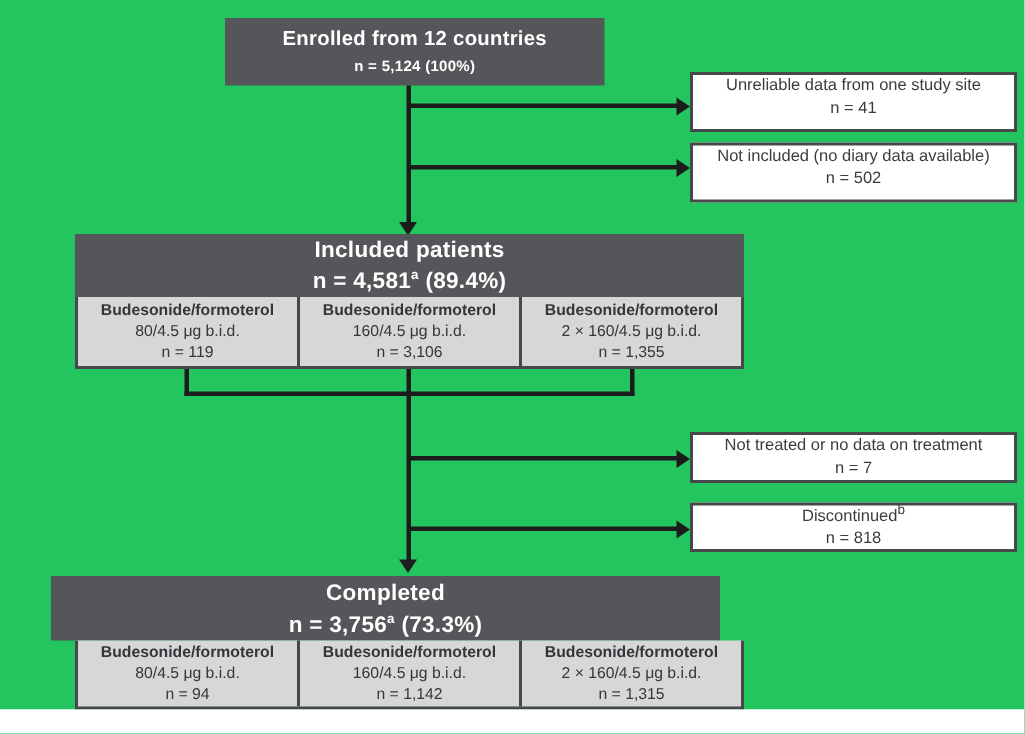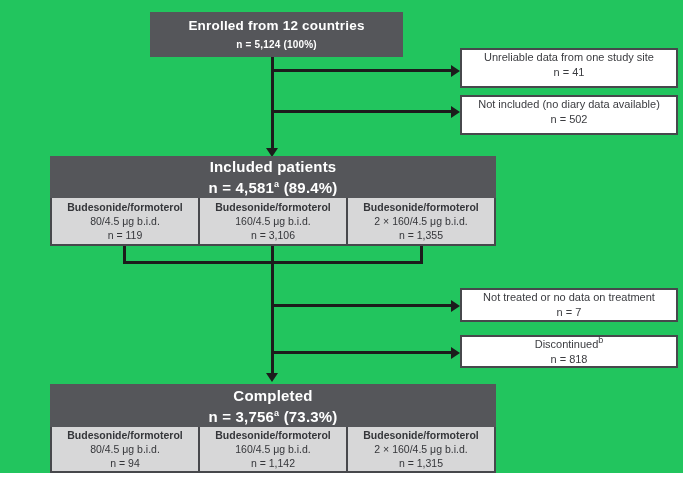--- a/index.html
+++ b/index.html
@@ -111,21 +111,21 @@
   <div class="whitebox" style="top:288px;height:34px;">
     <div>Not treated or no data on treatment</div>
     <div>n = 7</div>
   </div>
 
   <div class="whitebox" style="top:335px;height:33px;">
     <div><span>Discontinued</span><span class="sup">b</span></div>
     <div>n = 818</div>
   </div>
 
-  <div class="darkbox bighead" style="left:50px;top:384px;width:446px;height:43px;">
+  <div class="darkbox bighead" style="left:34px;top:384px;width:446px;height:43px;">
     <div class="t1">Completed</div>
     <div class="t2"><span>n = 3,756</span><span class="sup">a</span><span> (73.3%)</span></div>
   </div>
   <div class="armsrow" style="top:427px;height:46px;">
     <div class="arm">
       <div class="drug">Budesonide/formoterol</div>
       <div>80/4.5 μg b.i.d.</div>
       <div>n = 94</div>
     </div>
     <div class="arm">

